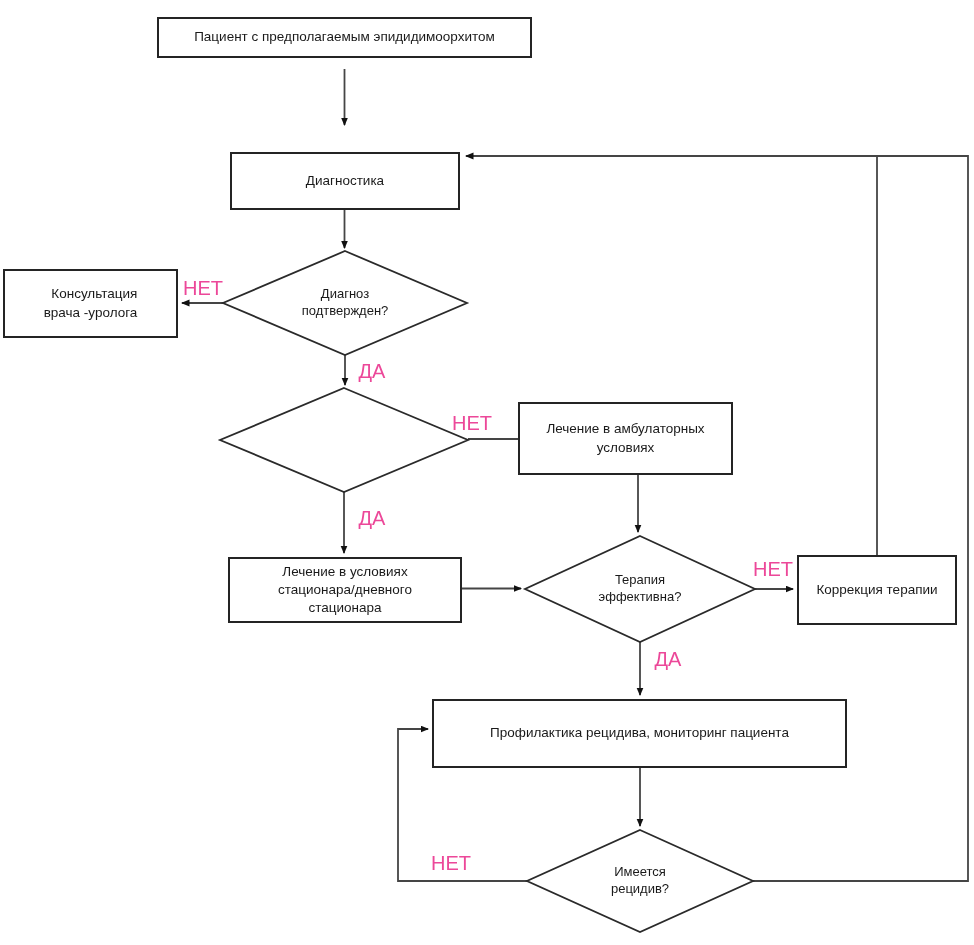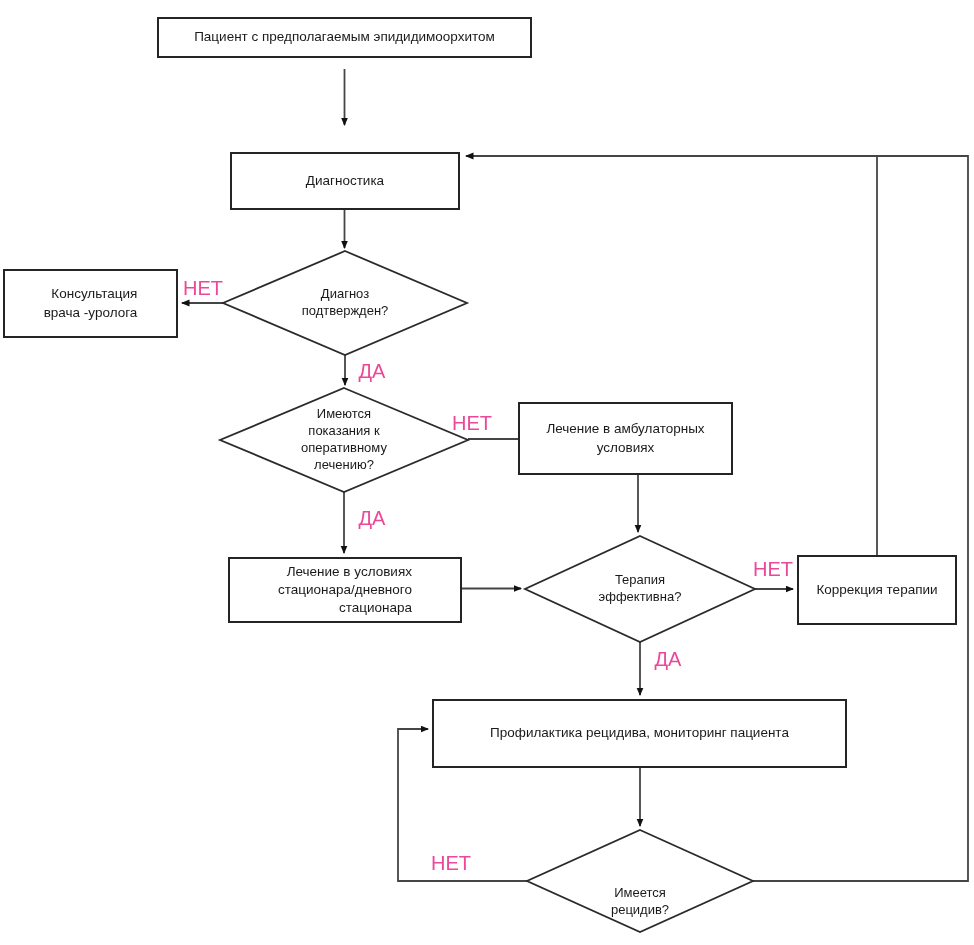--- a/index.html
+++ b/index.html
@@ -51,28 +51,28 @@
     font-size: 20px;
     line-height: 1;
     color: #ec4899;
     white-space: nowrap;
   }
   
   #box-patient     { left: 157px; top: 17px;  width: 375px; height: 41px; }
   #box-diagnostics { left: 230px; top: 128px; width: 230px; height: 58px; margin-top: 24px; }
   #box-consult     { left: 3px;   top: 269px; width: 175px; height: 69px; text-align: right; }
   #box-outpatient  { left: 518px; top: 402px; width: 215px; height: 73px; }
-  #box-inpatient   { left: 228px; top: 557px; width: 234px; height: 66px; text-align: right; }
+  #box-inpatient   { left: 228px; top: 557px; width: 234px; height: 66px; }
   #box-correction  { left: 797px; top: 555px; width: 160px; height: 70px; }
   #box-prevention  { left: 432px; top: 699px; width: 415px; height: 69px; }
 
   #dtext-diagnosis { left: 345px; top: 303px; }
   #dtext-surgery   { left: 344px; top: 440px; }
   #dtext-therapy   { left: 640px; top: 589px; }
-  #dtext-relapse   { left: 640px; top: 881px; margin-top: 21px; }
+  #dtext-relapse   { left: 640px; top: 881px; }
 
   #lbl-no-diagnosis { left: 203px; top: 288px; }
   #lbl-yes-diagnosis{ left: 372px; top: 371px; }
   #lbl-no-surgery   { left: 472px; top: 423px; }
   #lbl-yes-surgery  { left: 372px; top: 518px; }
   #lbl-no-therapy   { left: 773px; top: 569px; }
   #lbl-yes-therapy  { left: 668px; top: 659px; }
   #lbl-no-relapse   { left: 451px; top: 863px; }
 </style>
 </head>
@@ -119,24 +119,20 @@
   <div class="node" id="box-outpatient">Лечение в амбулаторных
 условиях</div>
   <div class="node" id="box-inpatient">Лечение в условиях
 стационара/дневного
 стационара</div>
   <div class="node" id="box-correction">Коррекция терапии</div>
   <div class="node" id="box-prevention">Профилактика рецидива, мониторинг пациента</div>
 
   <div class="diamond-text" id="dtext-diagnosis">Диагноз
 подтвержден?</div>
-  <div class="diamond-text" id="dtext-surgery">Имеются
-показания к
-оперативному
-лечению?</div>
   <div class="diamond-text" id="dtext-therapy">Терапия
 эффективна?</div>
   <div class="diamond-text" id="dtext-relapse">Имеется
 рецидив?</div>
 
   <span class="edge-label" id="lbl-no-diagnosis">НЕТ</span>
   <span class="edge-label" id="lbl-yes-diagnosis">ДА</span>
   <span class="edge-label" id="lbl-no-surgery">НЕТ</span>
   <span class="edge-label" id="lbl-yes-surgery">ДА</span>
   <span class="edge-label" id="lbl-no-therapy">НЕТ</span>

